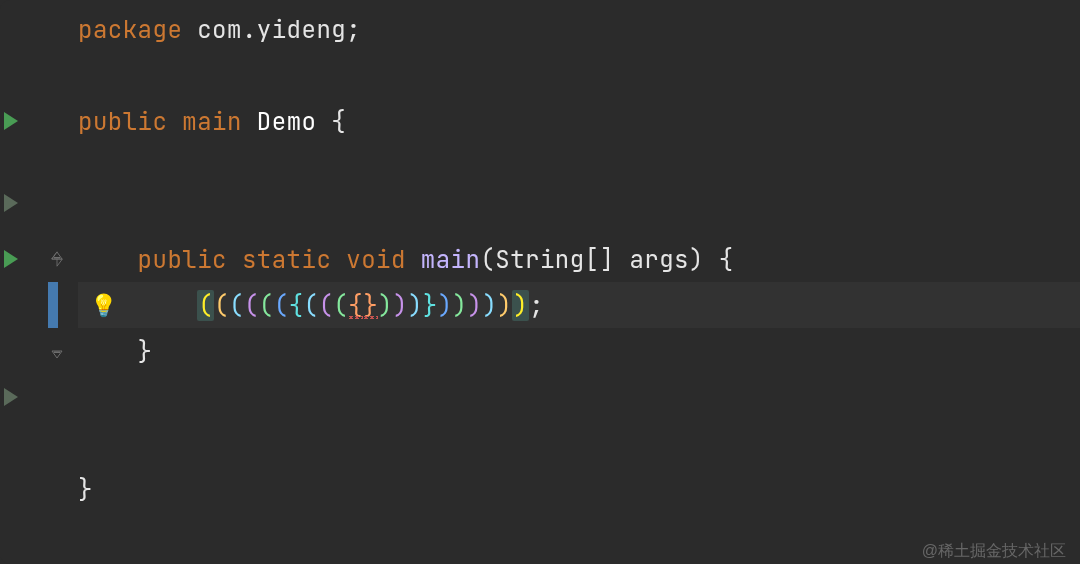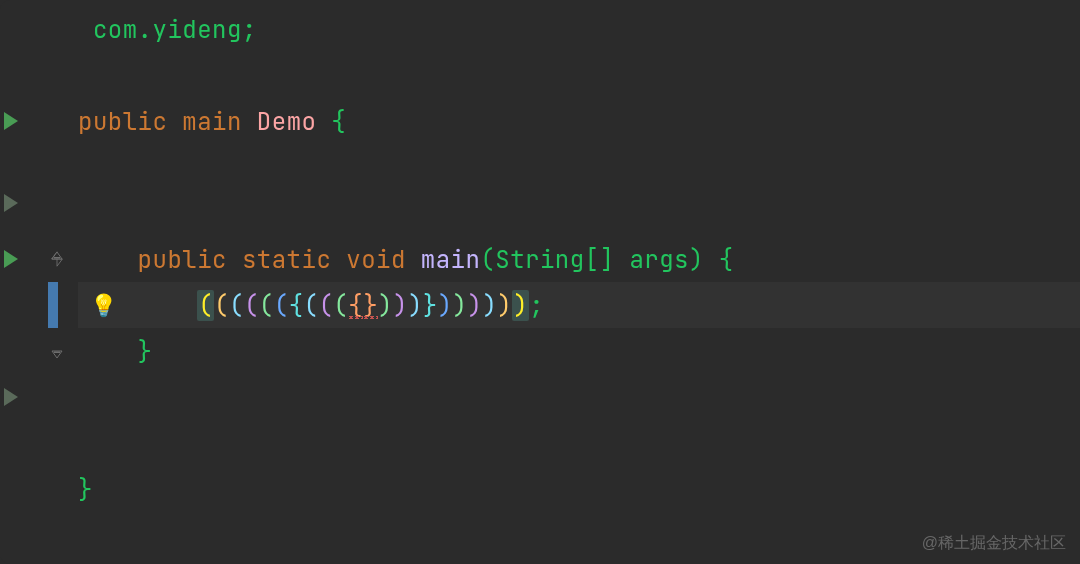--- a/index.html
+++ b/index.html
@@ -80,23 +80,23 @@
   }
   .caret-stripe {
     position: absolute;
     left: 48px;
     width: 10px;
     height: 46px;
     background: #4a88c7;
     opacity: 0.85;
   }
   .kw { color: #cc7832; }
-  .cls { color: #fca5a5; }
+  .cls { color: #ffffff; }
   .mth { color: #c4b5fd; }
-  .punc { color: #22c55e; }
+  .punc { color: #e5e5e5; }
   .ws { color: #a9b7c6; }
   .squiggle {
     position: relative;
   }
   .squiggle::after {
     content: "";
     position: absolute;
     left: 0; right: 0; bottom: 2px;
     height: 3px;
     background-image: linear-gradient(45deg, transparent 40%, #c75450 40%, #c75450 60%, transparent 60%),
@@ -113,21 +113,21 @@
   .rb0 { color: #ffcb6b; }
   .rb1 { color: #89ddff; }
   .rb2 { color: #c792ea; }
   .rb3 { color: #85e89d; }
   .rb4 { color: #6aa9ff; }
   .rb5 { color: #ff9e64; }
   .rb6 { color: #5fe1e1; }
   .watermark {
     position: absolute;
     right: 14px;
-    bottom: 10px;
+    bottom: 2px;
     color: #808080;
     font-family: "PingFang SC", "Microsoft YaHei", sans-serif;
     font-size: 16px;
     opacity: 0.7;
   }
 </style>
 </head>
 <body>
 
 <div class="editor">
@@ -166,21 +166,21 @@
     <div class="gutter-row">
       <span class="run-icon dim" style="border-left-color:#5a6a5a;"></span>
     </div>
     <div class="gutter-row"></div>
     <div class="gutter-row"></div>
   </div>
 
   <div class="code-area">
     <div class="current-line-hl" style="top:282px;"></div>
 
-    <div class="line"><span class="ws"> </span><span class="punc">com.yideng</span><span class="punc">;</span></div>
+    <div class="line"><span class="kw">package</span><span class="ws"> </span><span class="punc">com.yideng</span><span class="punc">;</span></div>
 
     <div class="line"></div>
 
     <div class="line"><span class="kw">public</span><span class="ws"> </span><span class="kw">main</span><span class="ws"> </span><span class="cls">Demo</span><span class="ws"> </span><span class="punc">{</span></div>
 
     <div class="line"></div>
 
     <div class="line"></div>
 
     <div class="line"><span class="ws">    </span><span class="kw">public</span><span class="ws"> </span><span class="kw">static</span><span class="ws"> </span><span class="kw">void</span><span class="ws"> </span><span class="mth">main</span><span class="punc">(</span><span class="punc">String</span><span class="punc">[]</span><span class="ws"> </span><span class="punc">args</span><span class="punc">)</span><span class="ws"> </span><span class="punc">{</span></div>

